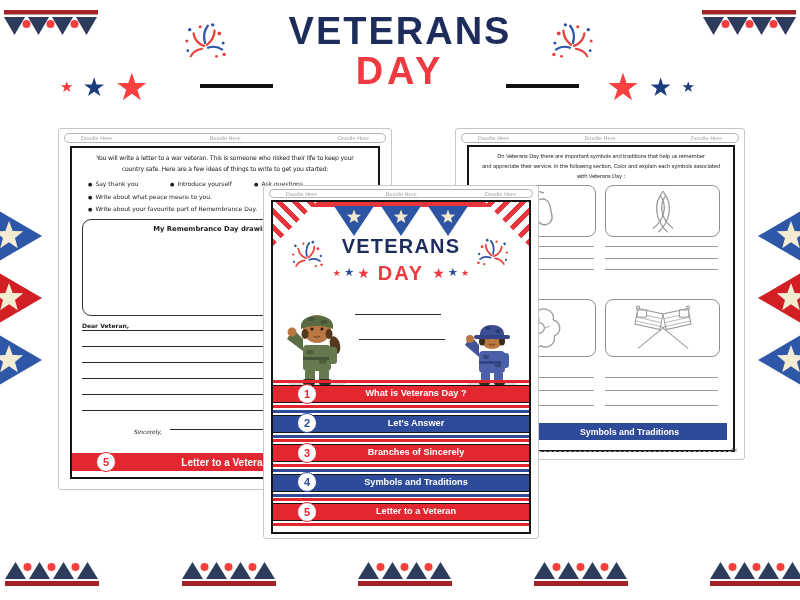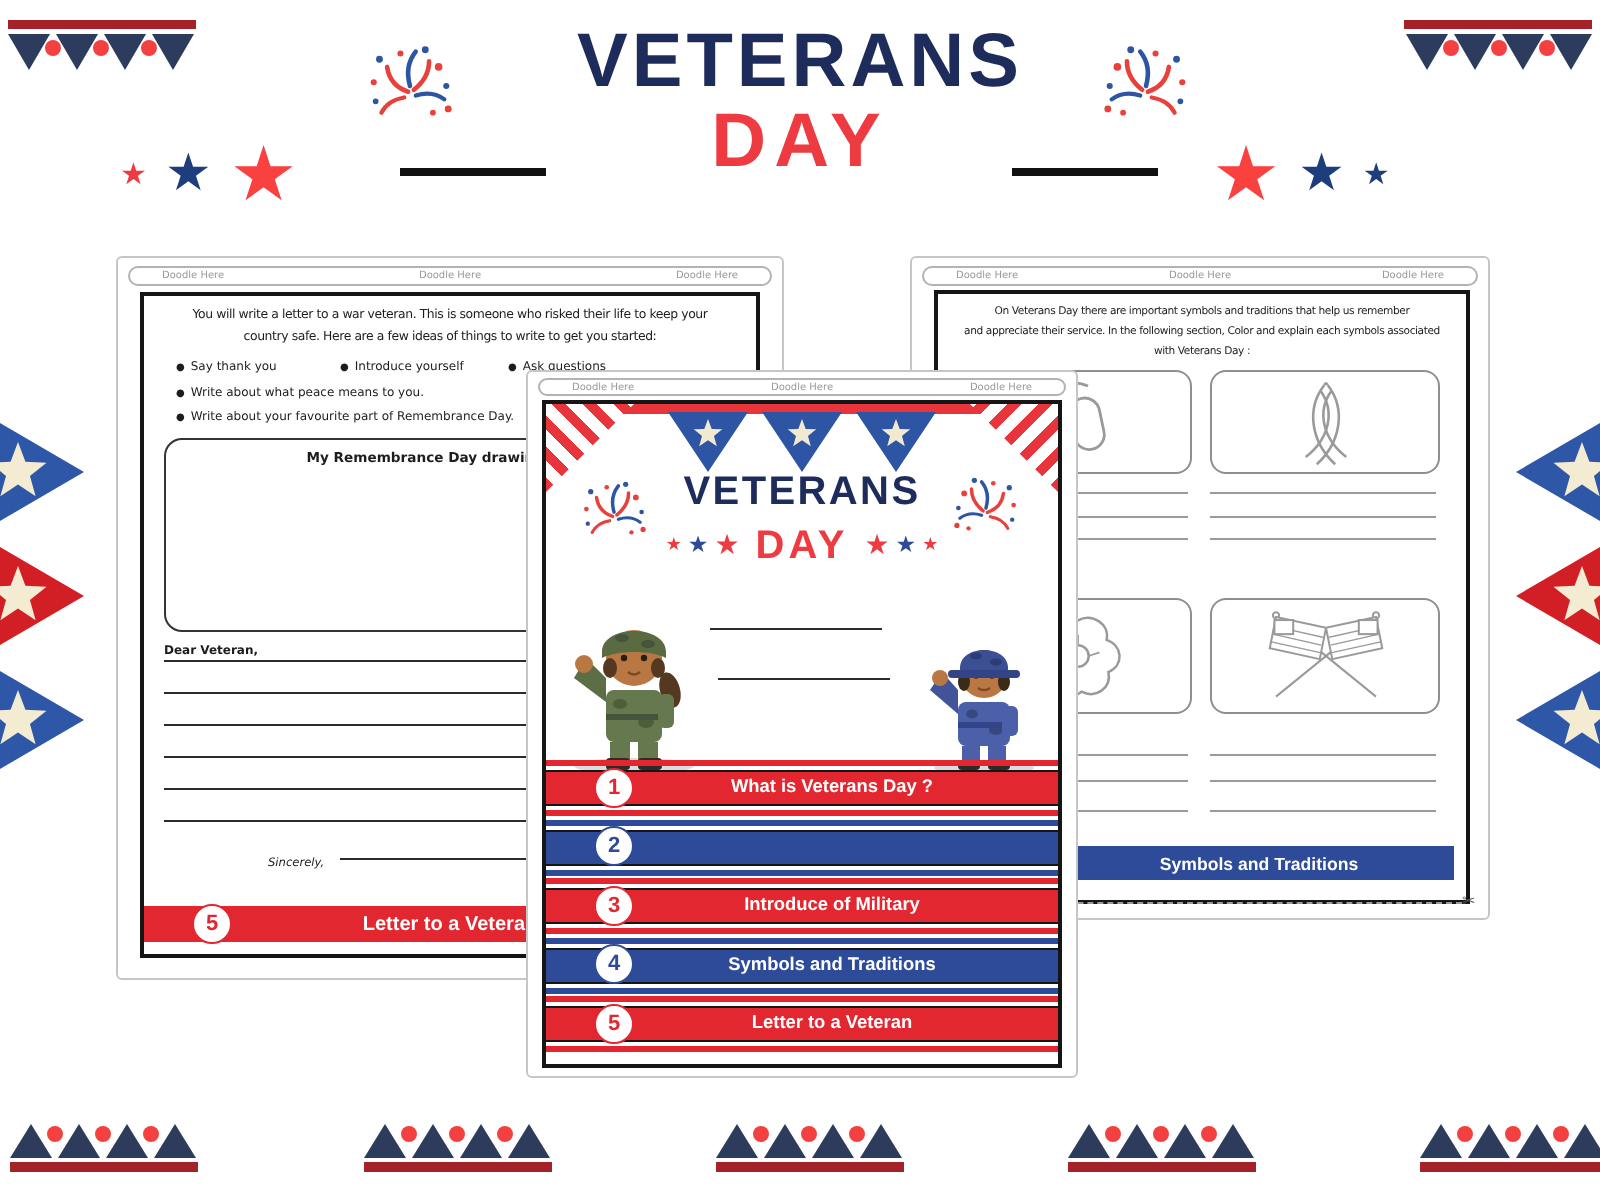--- a/index.html
+++ b/index.html
@@ -378,28 +378,29 @@
         <div class="toc-band red">
           <div class="num-circle red" style="left:24px;top:-2.5px;">1</div>
           <div class="band-label" style="left:30px;right:0;top:2px;font-size:9.2px;">What is Veterans Day ?</div>
         </div>
         <div class="toc-stripe red" style="top:25px;"></div>
       </div>
       <div class="toc-unit" style="top:207.5px;">
         <div class="toc-stripe blue" style="top:0;"></div>
         <div class="toc-band blue">
           <div class="num-circle blue" style="left:24px;top:-2.5px;">2</div>
+          <div class="band-label" style="left:30px;right:0;top:2px;font-size:9.2px;">Let's Answer</div>
         </div>
         <div class="toc-stripe blue" style="top:25px;"></div>
       </div>
       <div class="toc-unit" style="top:237px;">
         <div class="toc-stripe red" style="top:0;"></div>
         <div class="toc-band red">
           <div class="num-circle red" style="left:24px;top:-2.5px;">3</div>
-          <div class="band-label" style="left:30px;right:0;top:2px;font-size:9.2px;">Introduce of Military</div>
+          <div class="band-label" style="left:30px;right:0;top:2px;font-size:9.2px;">Branches of Sincerely</div>
         </div>
         <div class="toc-stripe red" style="top:25px;"></div>
       </div>
       <div class="toc-unit" style="top:266.5px;">
         <div class="toc-stripe blue" style="top:0;"></div>
         <div class="toc-band blue">
           <div class="num-circle blue" style="left:24px;top:-2.5px;">4</div>
           <div class="band-label" style="left:30px;right:0;top:2px;font-size:9.2px;">Symbols and Traditions</div>
         </div>
         <div class="toc-stripe blue" style="top:25px;"></div>

